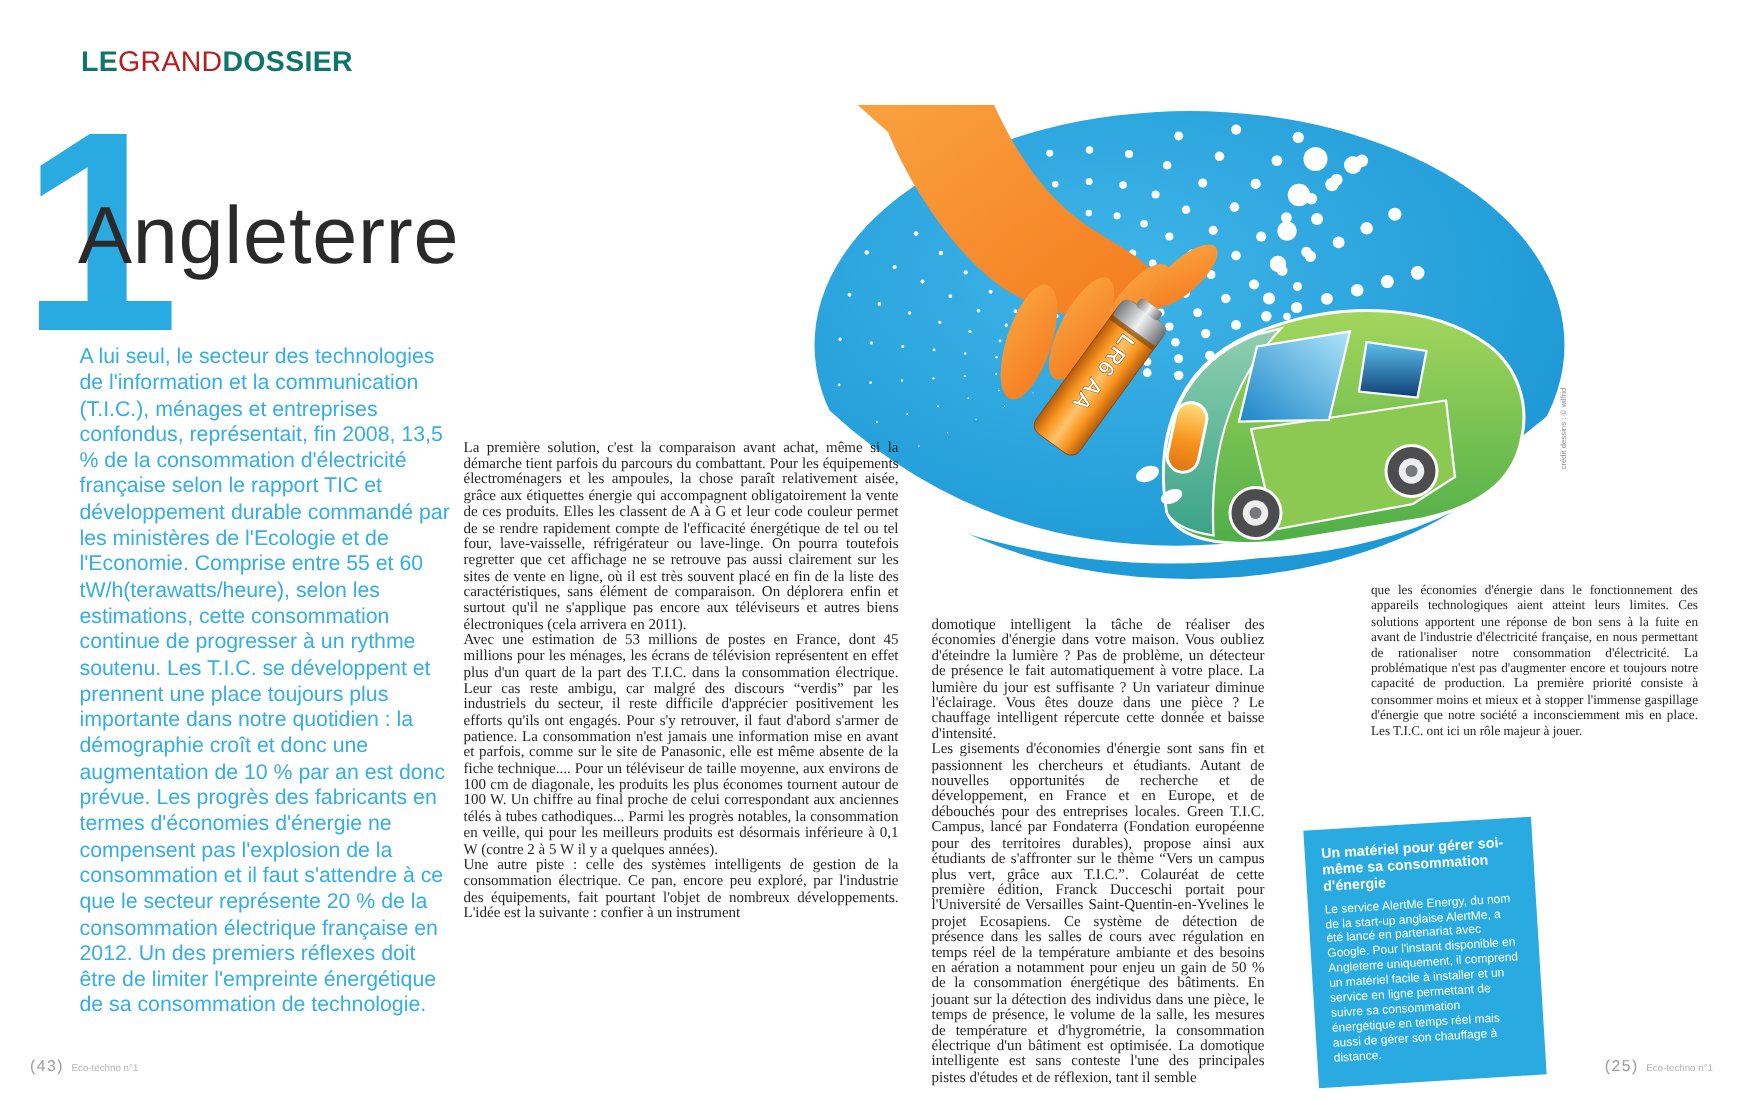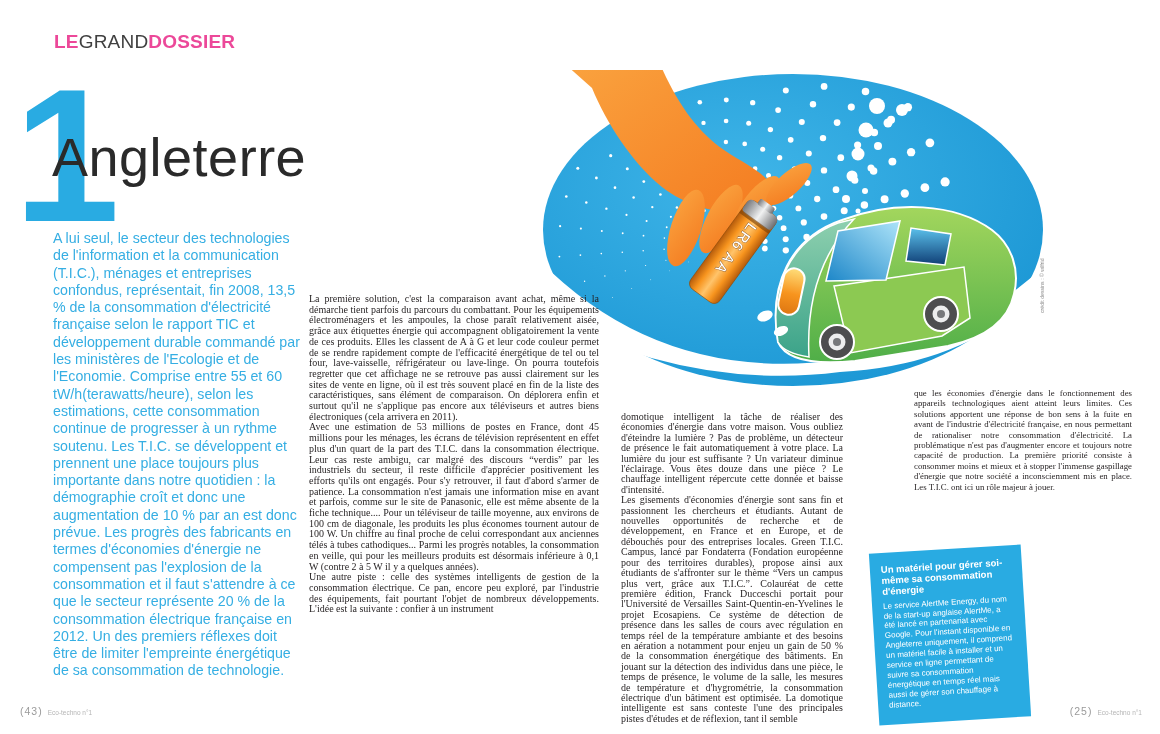--- a/index.html
+++ b/index.html
@@ -1,21 +1,21 @@
 <!DOCTYPE html>
 <html lang="fr"><head>
 <meta charset="utf-8">
 <style>
   html,body{margin:0;padding:0;background:#ffffff;}
   .page{position:relative;width:1160px;height:734px;background:#fff;overflow:hidden;
         font-family:"Liberation Sans",sans-serif;}
   
   .dossier{position:absolute;left:54px;top:31px;font-size:19px;font-weight:bold;letter-spacing:.2px;}
-  .dossier .w1,.dossier .w3{color:#ec4899;}
-  .dossier .w2{color:#404040;font-weight:normal;}
+  .dossier .w1,.dossier .w3{color:#0f766e;}
+  .dossier .w2{color:#b91c1c;font-weight:normal;}
   
   .numeral{position:absolute;left:14px;top:60px;font-size:190px;line-height:1;font-weight:bold;
            color:#29ABE2;font-family:"Liberation Sans",sans-serif;}
   .chap-title{position:absolute;left:52px;top:126px;font-size:54px;font-weight:200;color:#2a2a2a;
               letter-spacing:.5px;font-family:"Liberation Sans",sans-serif;}
   
   .intro{position:absolute;left:53px;top:230px;width:252px;font-size:14.2px;line-height:17.3px;
          color:#35AEE3;}
   
   .serif-col{position:absolute;color:#231F20;font-family:"Liberation Serif",serif;text-align:justify;}

